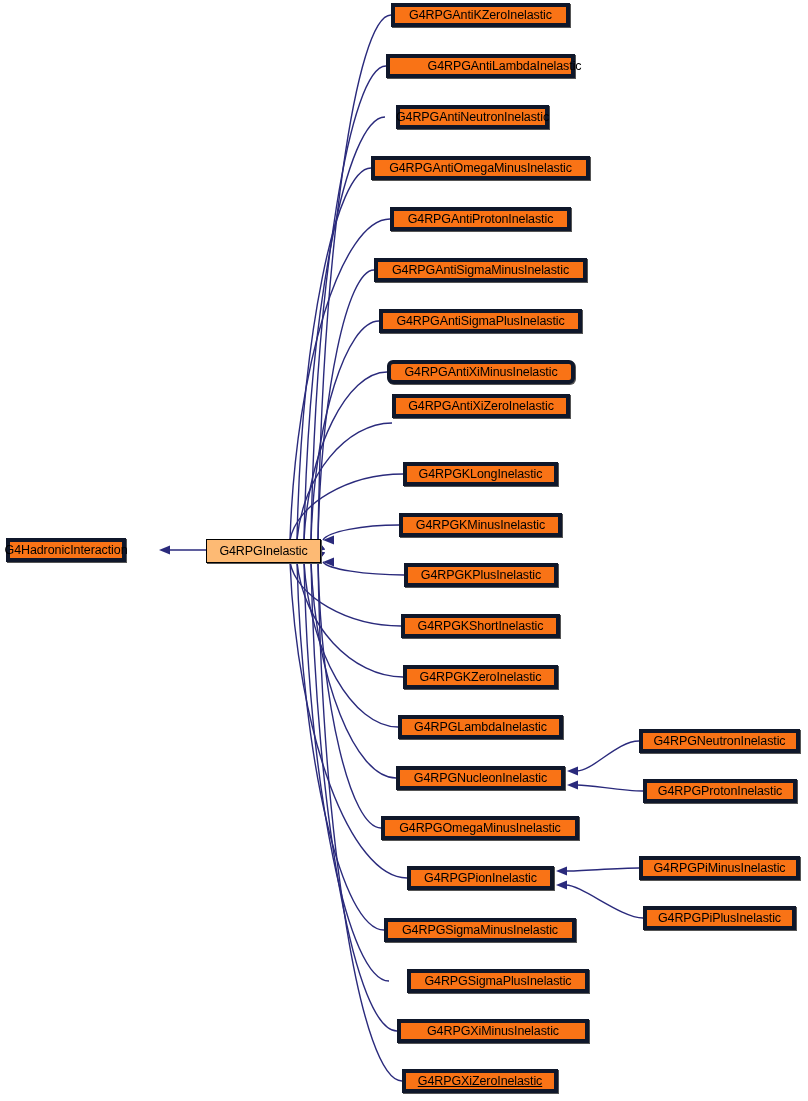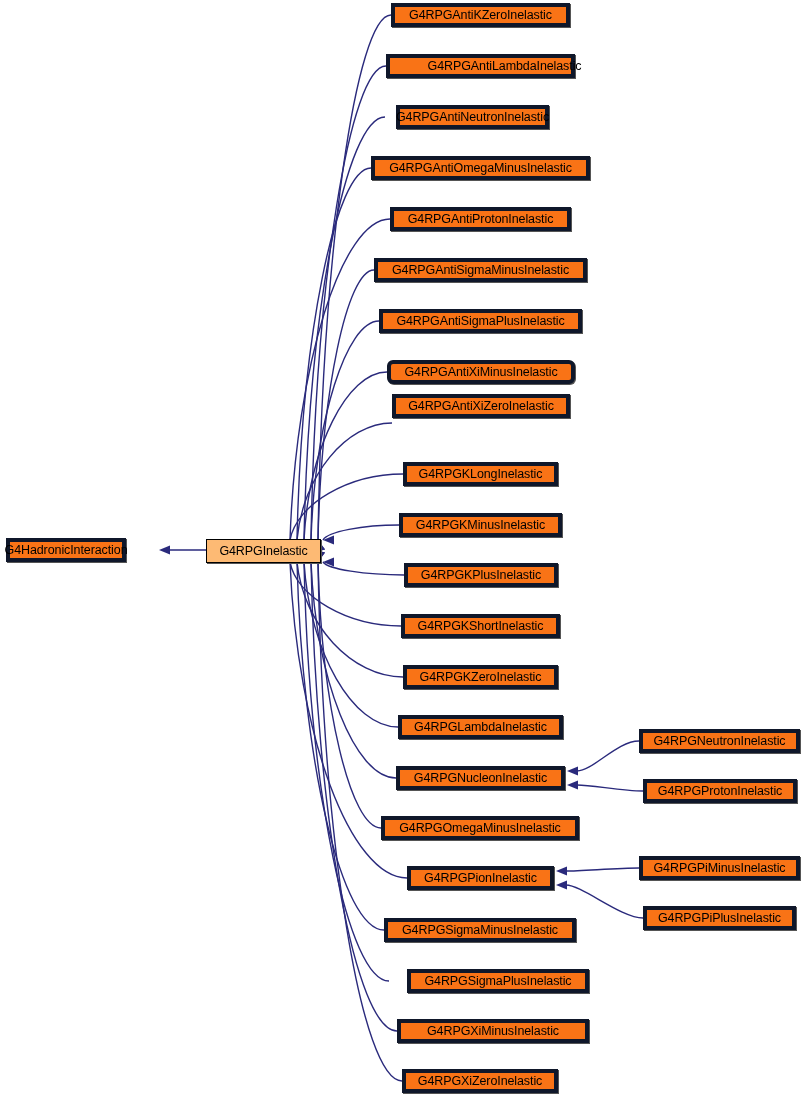--- a/index.html
+++ b/index.html
@@ -173,21 +173,21 @@
       </div>
       <div class="node" style="left: 384px; top: 918px; width: 192px;">
         <span class="node-label">G4RPGSigmaMinusInelastic</span>
       </div>
       <div class="node" style="left: 407px; top: 969px; width: 182px;">
         <span class="node-label">G4RPGSigmaPlusInelastic</span>
       </div>
       <div class="node" style="left: 397px; top: 1019px; width: 192px;">
         <span class="node-label">G4RPGXiMinusInelastic</span>
       </div>
-      <div class="node" style="left: 402px; top: 1069px; width: 156px;">
+      <div class="node" style="left: 402px; top: 1069px; width: 156px; text-decoration: underline;">
         <span class="node-label">G4RPGXiZeroInelastic</span>
       </div>
       <div class="node" style="left: 639px; top: 729px; width: 161px;">
         <span class="node-label">G4RPGNeutronInelastic</span>
       </div>
       <div class="node" style="left: 643px; top: 779px; width: 154px;">
         <span class="node-label">G4RPGProtonInelastic</span>
       </div>
       <div class="node" style="left: 639px; top: 856px; width: 161px;">
         <span class="node-label">G4RPGPiMinusInelastic</span>

